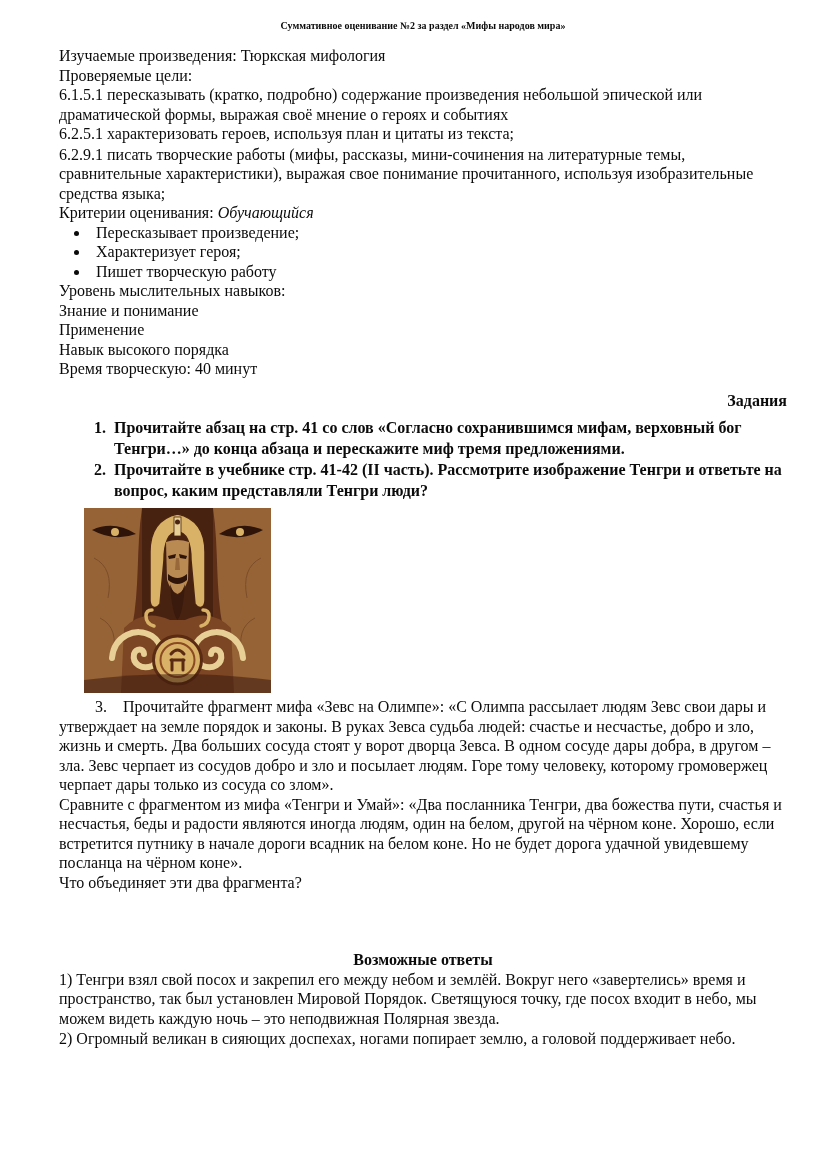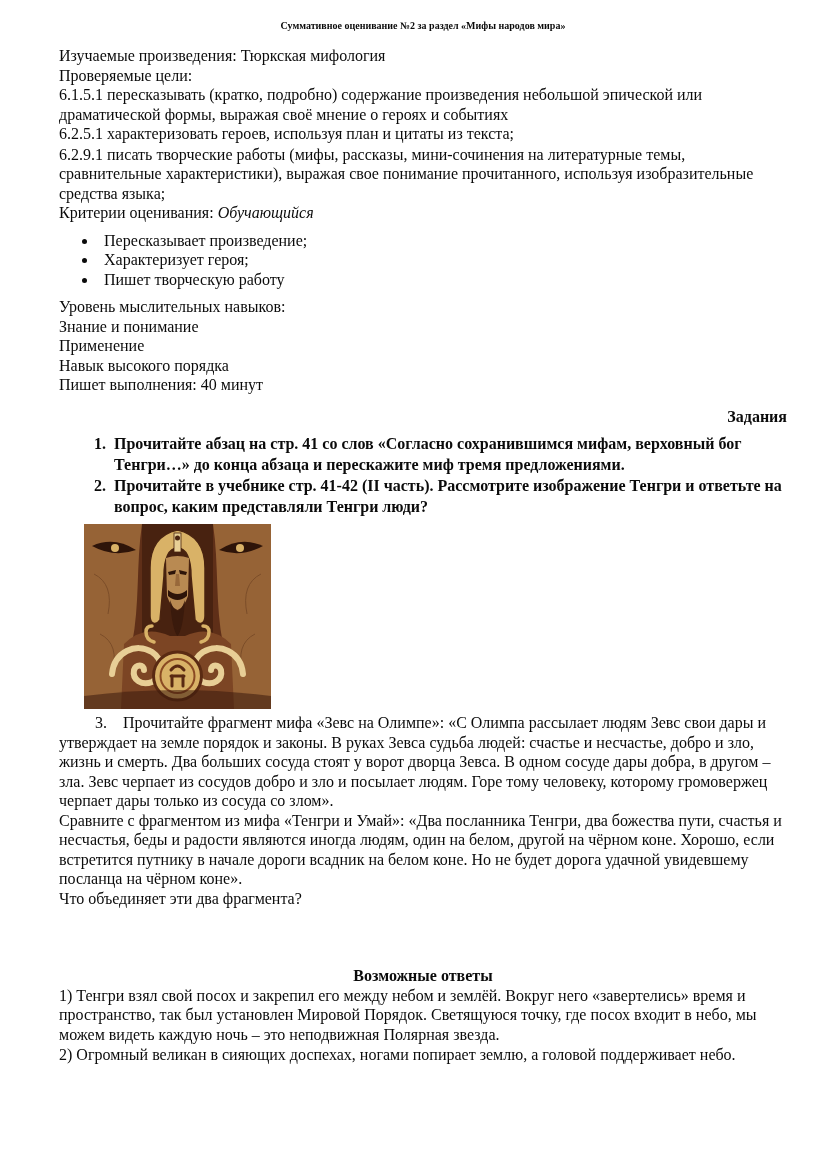--- a/index.html
+++ b/index.html
@@ -23,21 +23,21 @@
   .title {
     font-size: 10px;
     font-weight: bold;
     text-align: center;
     margin: 0 0 14px 0;
   }
   p { margin: 0; }
   b { font-weight: normal; }
   .gap-top { margin-top: 1px; }
   ul.criteria {
-    margin: 8px;
+    margin: 0;
     padding: 0 0 0 31px;
     list-style: disc;
   }
   ul.criteria li { padding-left: 6px; }
   .section-heading {
     font-weight: bold;
     text-align: right;
     margin: 12px 0 8px 0;
   }
   ol.tasks {
@@ -86,21 +86,21 @@
     <li>Пересказывает произведение;</li>
     <li>Характеризует героя;</li>
     <li>Пишет творческую работу</li>
   </ul>
 
   <p><b>Уровень мыслительных навыков:</b></p>
   <p>Знание и понимание</p>
   <p>Применение</p>
   <p>Навык высокого порядка</p>
 
-  <p><b>Пишет выполнения:</b><span> 40 минут</span></p>
+  <p><b>Время творческую:</b><span> 40 минут</span></p>
 
   <p class="section-heading">Задания</p>
 
   <ol class="tasks">
     <li>Прочитайте абзац на стр. 41 со слов «Согласно сохранившимся мифам, верховный бог Тенгри…» до конца абзаца и перескажите миф тремя предложениями.</li>
     <li>Прочитайте в учебнике стр. 41-42 (II часть). Рассмотрите изображение Тенгри и ответьте на вопрос, каким представляли Тенгри люди?</li>
   </ol>
 
   <svg class="artwork" viewBox="0 0 187 185" xmlns="http://www.w3.org/2000/svg" aria-hidden="true">
     <rect width="187" height="185" fill="#5f2f18"></rect>

